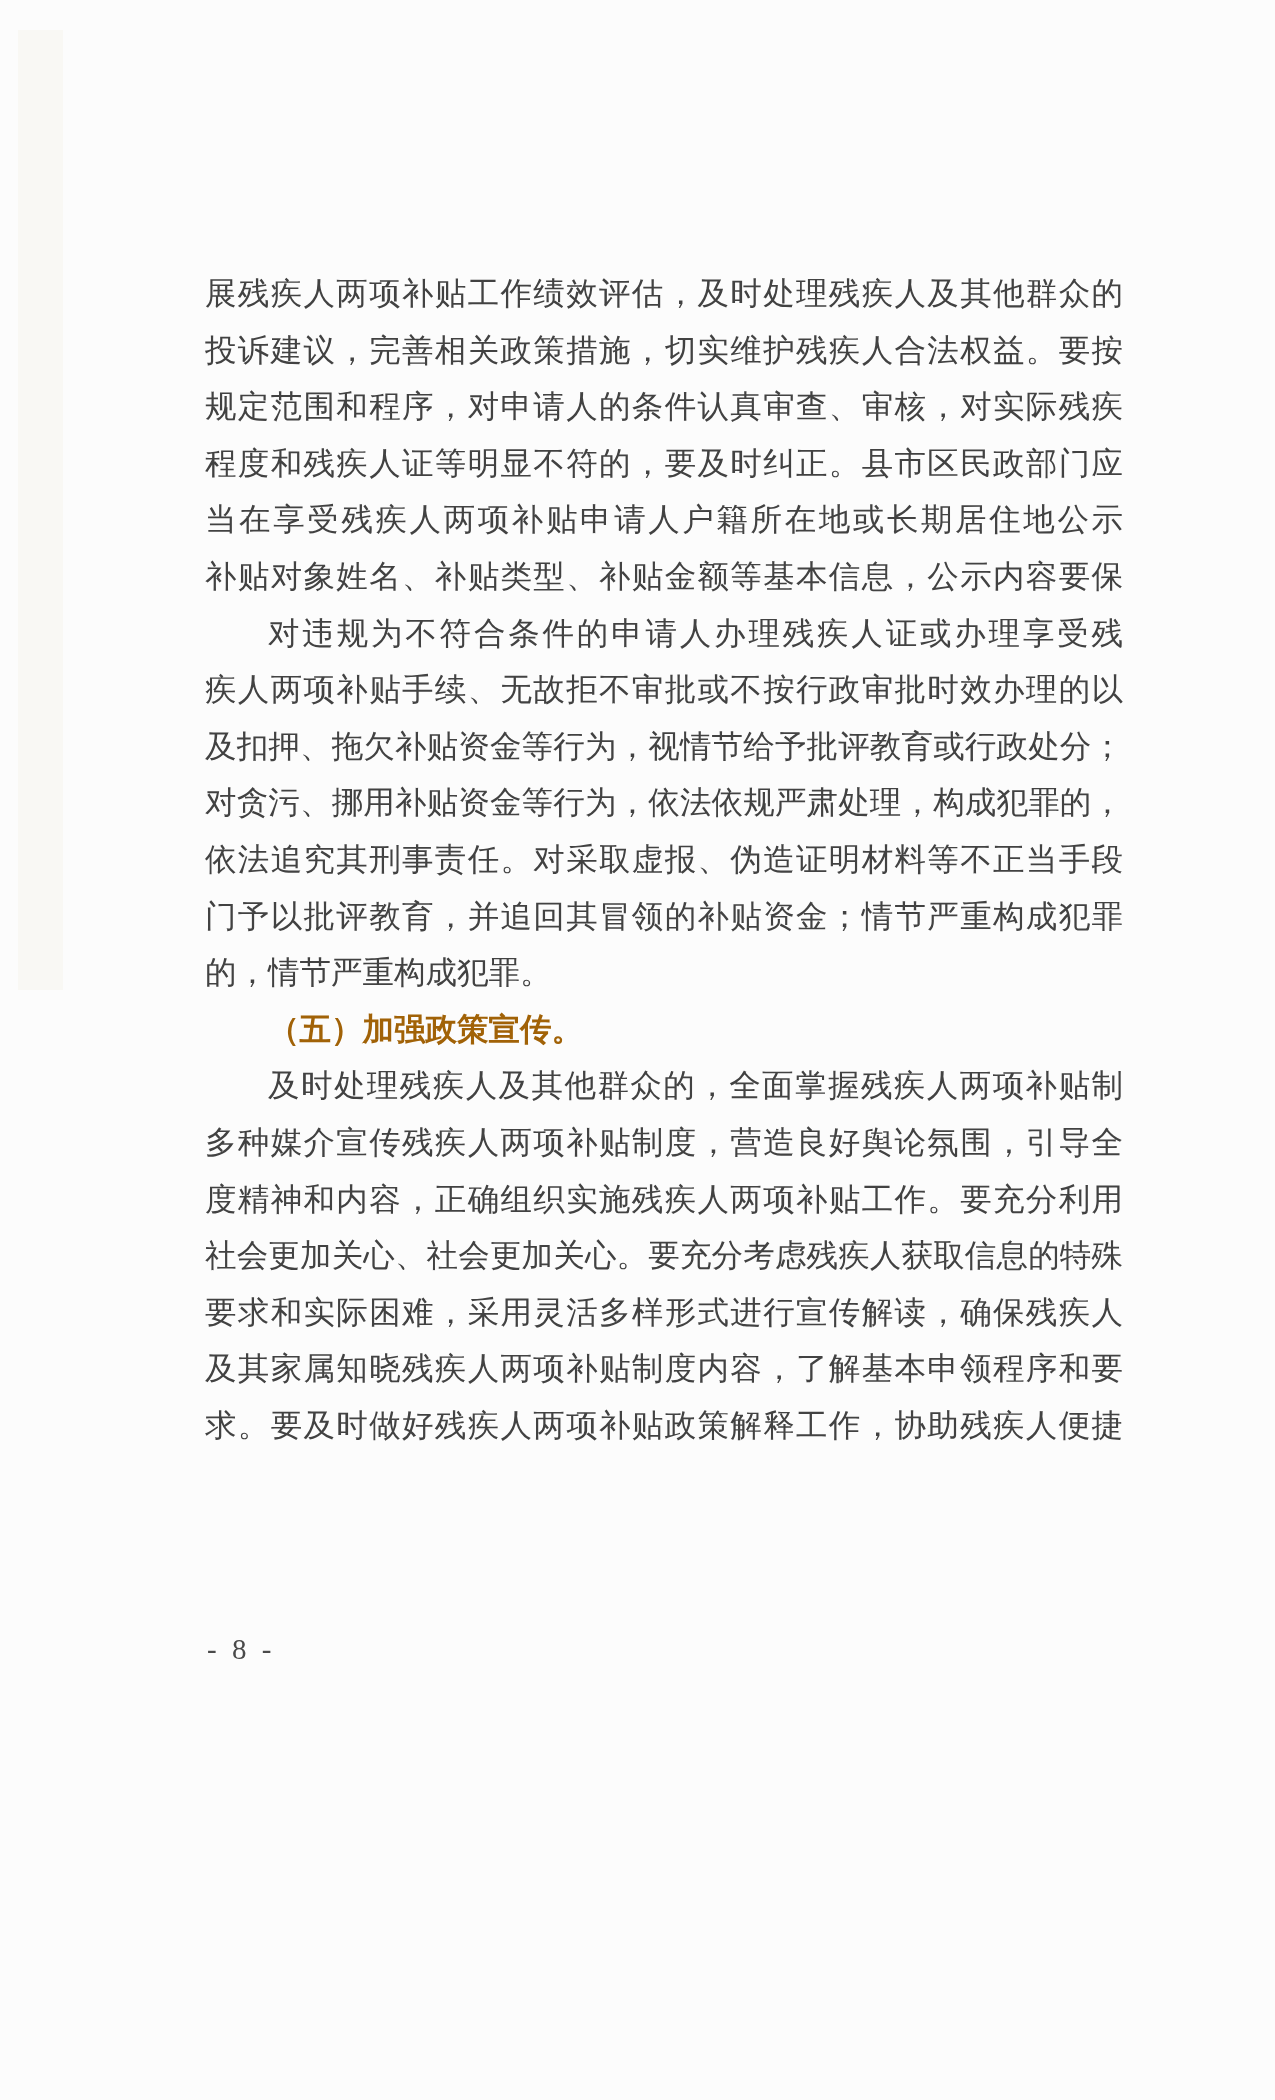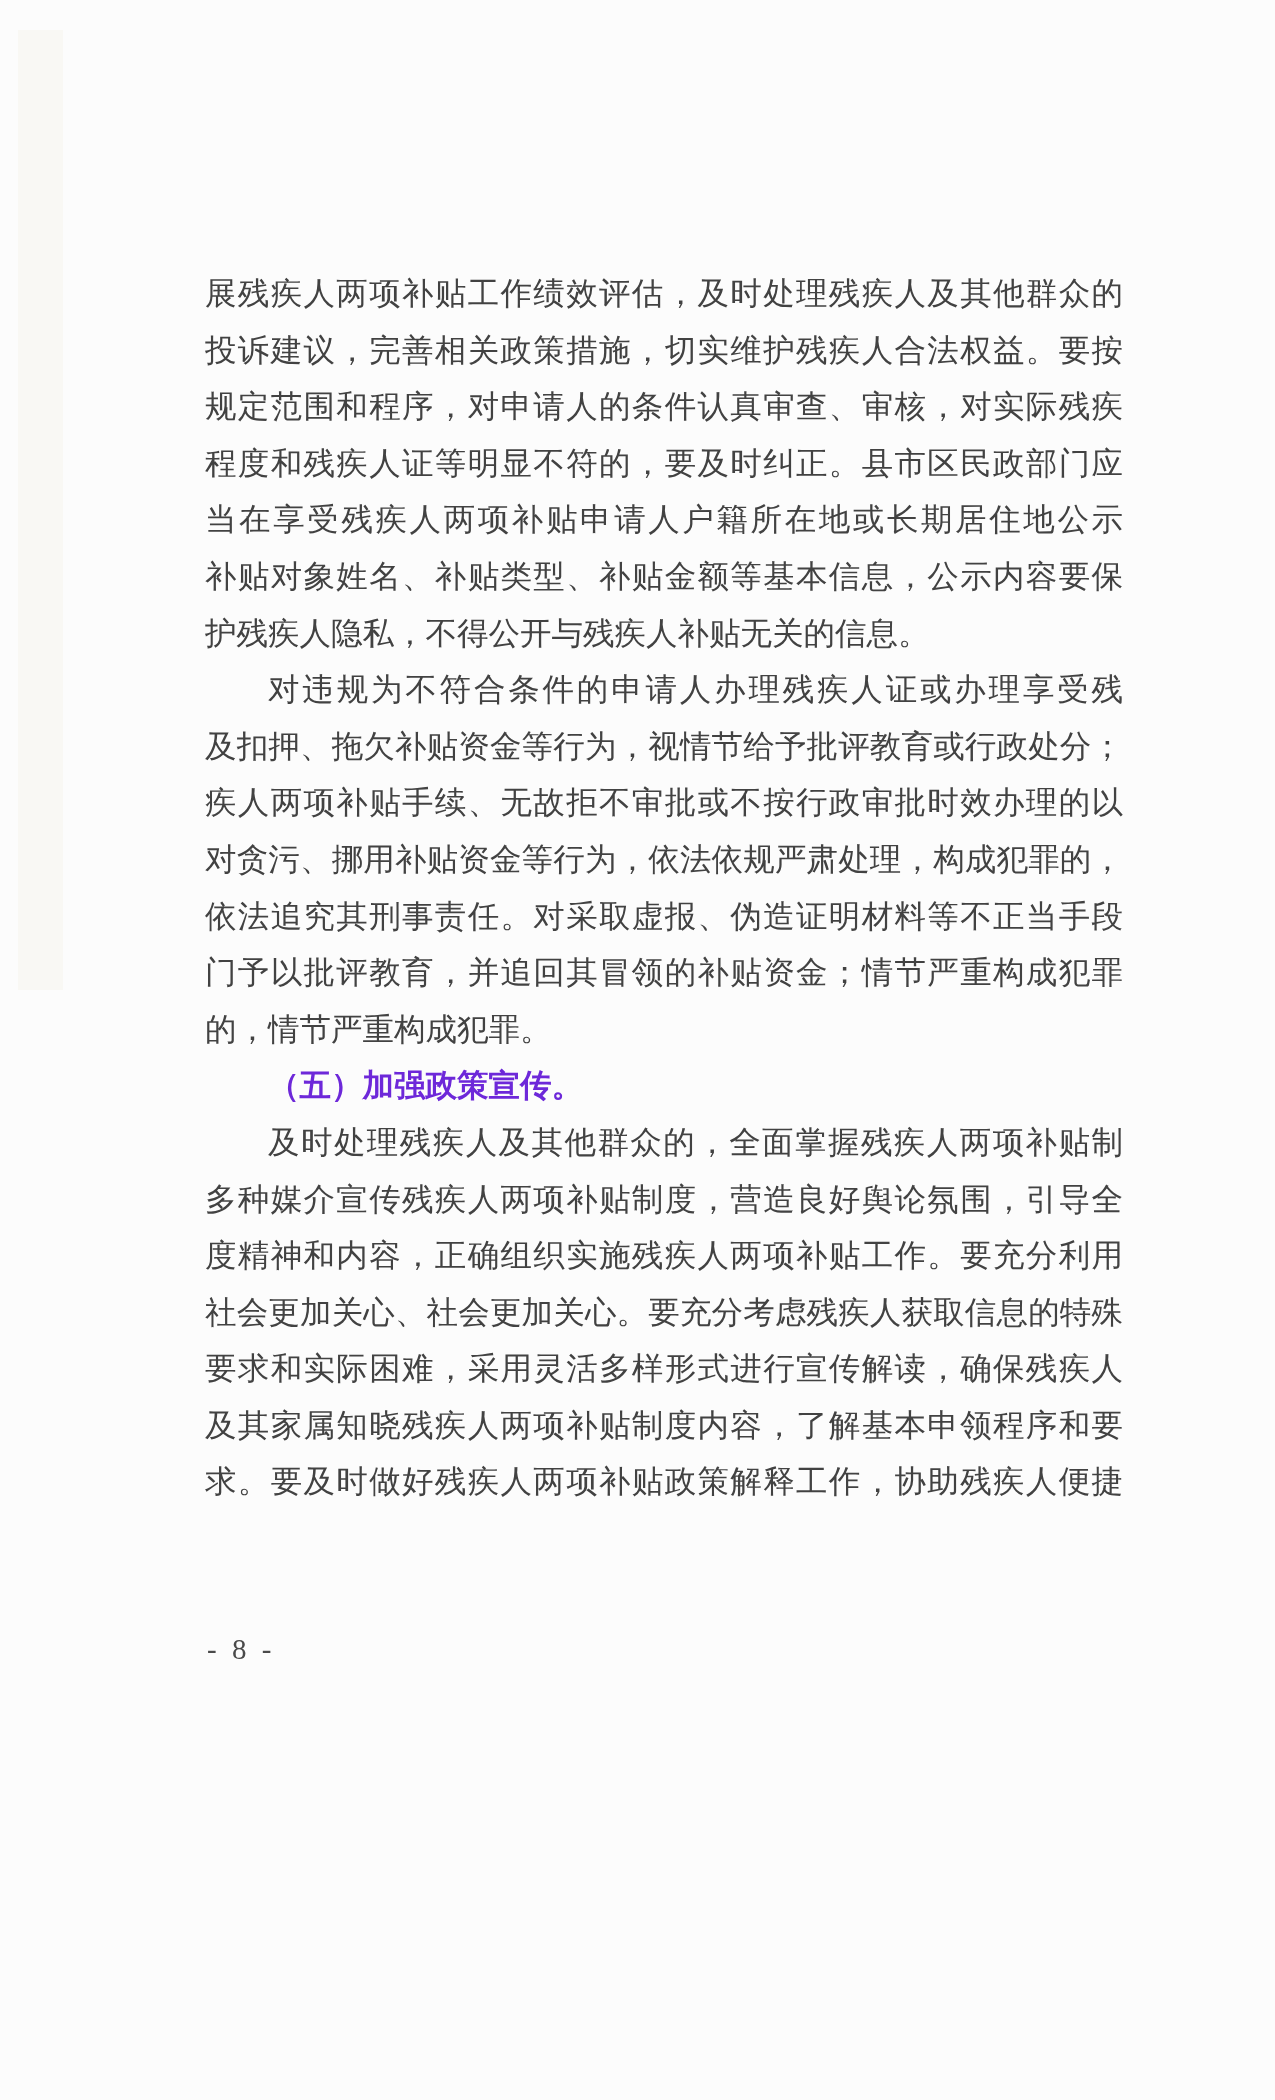--- a/index.html
+++ b/index.html
@@ -43,21 +43,21 @@
     overflow: visible;
   }
   .line.fill {
     text-align-last: justify;
   }
   .line.indent {
     text-indent: 2em;
   }
   .line.bold {
     font-weight: 700;
-    color: #6d28d9;
+    color: #a16207;
   }
   .page-number {
     position: absolute;
     left: 207px;
     top: 1632px;
     font-size: 29px;
     line-height: 34px;
     color: #4a4a4a;
     letter-spacing: 4px;
     font-family: "Liberation Serif", "DejaVu Serif", serif;
@@ -68,24 +68,23 @@
 
 <div class="page">
   <div class="scan-band"></div>
   <div class="textblock">
       <div class="line fill">展残疾人两项补贴工作绩效评估，及时处理残疾人及其他群众的</div>
       <div class="line fill">投诉建议，完善相关政策措施，切实维护残疾人合法权益。要按</div>
       <div class="line fill">规定范围和程序，对申请人的条件认真审查、审核，对实际残疾</div>
       <div class="line fill">程度和残疾人证等明显不符的，要及时纠正。县市区民政部门应</div>
       <div class="line fill">当在享受残疾人两项补贴申请人户籍所在地或长期居住地公示</div>
       <div class="line fill">补贴对象姓名、补贴类型、补贴金额等基本信息，公示内容要保</div>
-      <div class="line">护残疾人隐私，不得公开与残疾人补贴无关的信息。</div>
       <div class="line fill indent">对违规为不符合条件的申请人办理残疾人证或办理享受残</div>
+      <div class="line fill">疾人两项补贴手续、无故拒不审批或不按行政审批时效办理的以</div>
       <div class="line fill">及扣押、拖欠补贴资金等行为，视情节给予批评教育或行政处分；</div>
-      <div class="line fill">疾人两项补贴手续、无故拒不审批或不按行政审批时效办理的以</div>
       <div class="line fill">对贪污、挪用补贴资金等行为，依法依规严肃处理，构成犯罪的，</div>
       <div class="line fill">依法追究其刑事责任。对采取虚报、伪造证明材料等不正当手段</div>
       <div class="line fill">门予以批评教育，并追回其冒领的补贴资金；情节严重构成犯罪</div>
       <div class="line">的，情节严重构成犯罪。</div>
       <div class="line indent bold">（五）加强政策宣传。</div>
       <div class="line fill indent">及时处理残疾人及其他群众的，全面掌握残疾人两项补贴制</div>
       <div class="line fill">多种媒介宣传残疾人两项补贴制度，营造良好舆论氛围，引导全</div>
       <div class="line fill">度精神和内容，正确组织实施残疾人两项补贴工作。要充分利用</div>
       <div class="line fill">社会更加关心、社会更加关心。要充分考虑残疾人获取信息的特殊</div>
       <div class="line fill">要求和实际困难，采用灵活多样形式进行宣传解读，确保残疾人</div>

